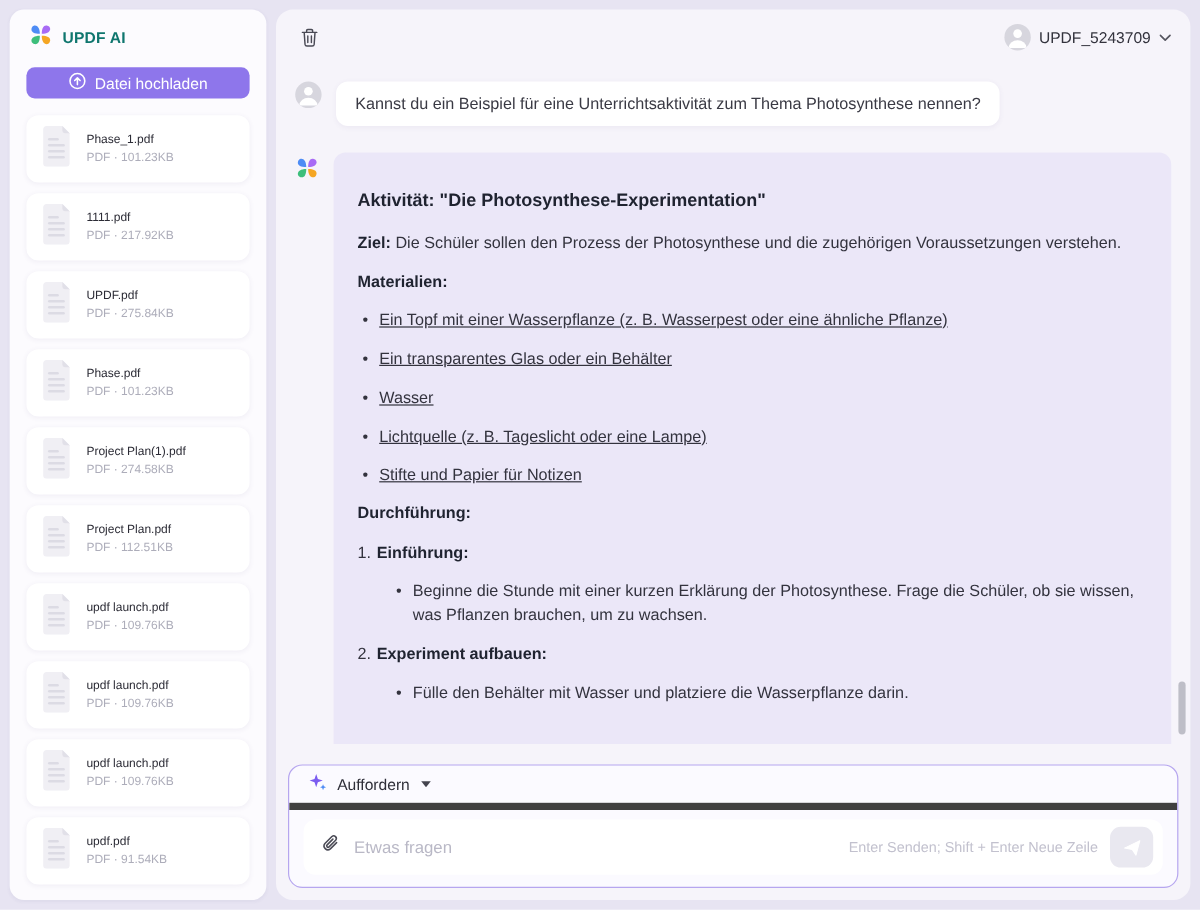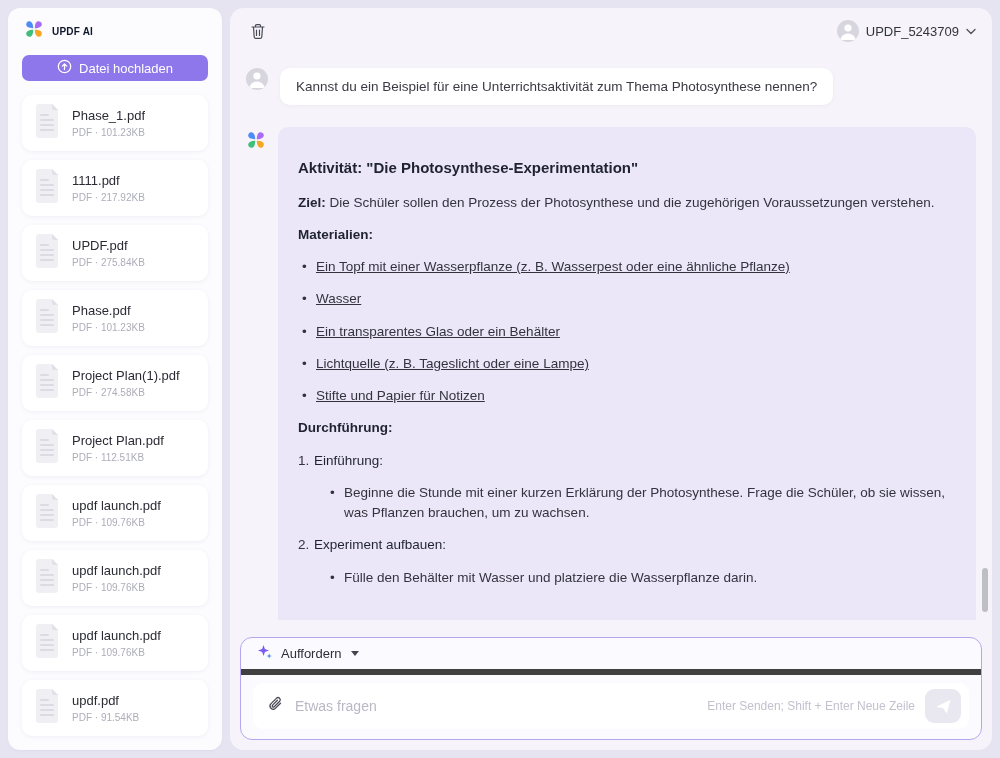--- a/index.html
+++ b/index.html
@@ -12,33 +12,33 @@
     color:#33333D;
   }
   
   .sidebar {
     position:absolute; left:8px; top:8px; width:214px; height:742px;
     background:#FCFBFE; border-radius:12px;
     display:flex; flex-direction:column;
     box-shadow:0 1px 3px rgba(60,50,110,.05);
   }
   .sb-header { display:flex; align-items:center; gap:8px; padding:11px 16px 9px 16px; }
-  .sb-title { font-size:10px; font-weight:bold; color:#0f172a; letter-spacing:.2px; }
+  .sb-title { font-size:13px; font-weight:bold; color:#0f766e; letter-spacing:.2px; }
   .upload-btn {
     margin:3px 14px 10px 14px; height:26px; border:none; border-radius:7px;
     background:#8E76EB; color:#fff; font-size:13px; font-family:inherit;
     display:flex; align-items:center; justify-content:center; gap:7px; cursor:pointer;
   }
   .file-list { flex:1; overflow:hidden; padding:4px 14px 10px 14px; display:flex; flex-direction:column; gap:9px; }
   .file-card {
     background:#fff; border-radius:10px; min-height:56px; flex:0 0 56px;
     display:flex; align-items:center; gap:10px; padding:0 10px 0 10px;
     box-shadow:0 1px 4px rgba(80,70,130,.07); cursor:pointer;
   }
-  .file-name { font-size:13px; color:#2B2B35; font-weight:500; line-height:1.25;
+  .file-name { font-size:10px; color:#2B2B35; font-weight:500; line-height:1.25;
     white-space:nowrap; overflow:hidden; text-overflow:ellipsis; max-width:140px;}
   .file-meta { font-size:10px; color:#ADADBA; margin-top:3px; }
   
   .main {
     position:absolute; left:230px; top:8px; width:762px; height:742px;
     background:#F6F4FA; border-radius:14px; overflow:hidden;
   }
   .topbar { position:absolute; top:0; left:0; right:0; height:46px;
     display:flex; align-items:center; justify-content:space-between; padding:0 16px; }
   .trash-btn { width:24px; height:24px; display:flex; align-items:center; justify-content:center;
@@ -69,21 +69,21 @@
   ul.mat-list { list-style:none; margin:2px 0 12px 2px;text-decoration:underline; }
   ul.mat-list li, ul.step-bullets li {
     position:relative; padding-left:16px; margin-bottom:12px; line-height:1.5;
   }
   ul.mat-list li::before, ul.step-bullets li::before {
     content:"•"; position:absolute; left:2px; top:0; color:#33333E;
   }
   .steps { margin-top:2px; }
   .step-head { margin-bottom:12px; }
   .step-num { display:inline-block; width:16px; }
-  .step-title { font-weight:normal; color:#1F2330; }
+  .step-title { font-weight:bold; color:#1F2330; }
   ul.step-bullets { list-style:none; margin:0 0 12px 30px; }
   .scroll-thumb { position:absolute; right:4px; top:560px; width:6px; height:44px;
     border-radius:3px; background:#BEBEC7; cursor:pointer; }
   
   .composer {
     position:absolute; left:10px; right:10px; bottom:10px; height:103px;
     background:#FBFAFF; border:1px solid #B6A6EF; border-radius:12px;
     display:flex; flex-direction:column; overflow:hidden;
   }
   .prompt-row { height:37px; display:flex; align-items:center; gap:8px; padding:0 16px;
@@ -356,22 +356,22 @@
             </g>
         </svg>
       </span>
       <div class="ai-bubble">
         <h3>Aktivität: "Die Photosynthese-Experimentation"</h3>
         <p><span class="sec-label">Ziel:</span><span> Die Schüler sollen den Prozess der Photosynthese und die zugehörigen Voraussetzungen verstehen.</span></p>
         <p class="sec-label">Materialien:</p>
         <ul class="mat-list">
 
         <li>Ein Topf mit einer Wasserpflanze (z. B. Wasserpest oder eine ähnliche Pflanze)</li>
+            <li>Ein transparentes Glas oder ein Behälter</li>
             <li>Wasser</li>
-            <li>Ein transparentes Glas oder ein Behälter</li>
             <li>Lichtquelle (z. B. Tageslicht oder eine Lampe)</li>
             <li>Stifte und Papier für Notizen</li>
           </ul>
         <p class="sec-label">Durchführung:</p>
         <div class="steps">
 
             <div class="step">
               <div class="step-head"><span class="step-num">1.</span><span class="step-title">Einführung:</span></div>
               <ul class="step-bullets">
 

